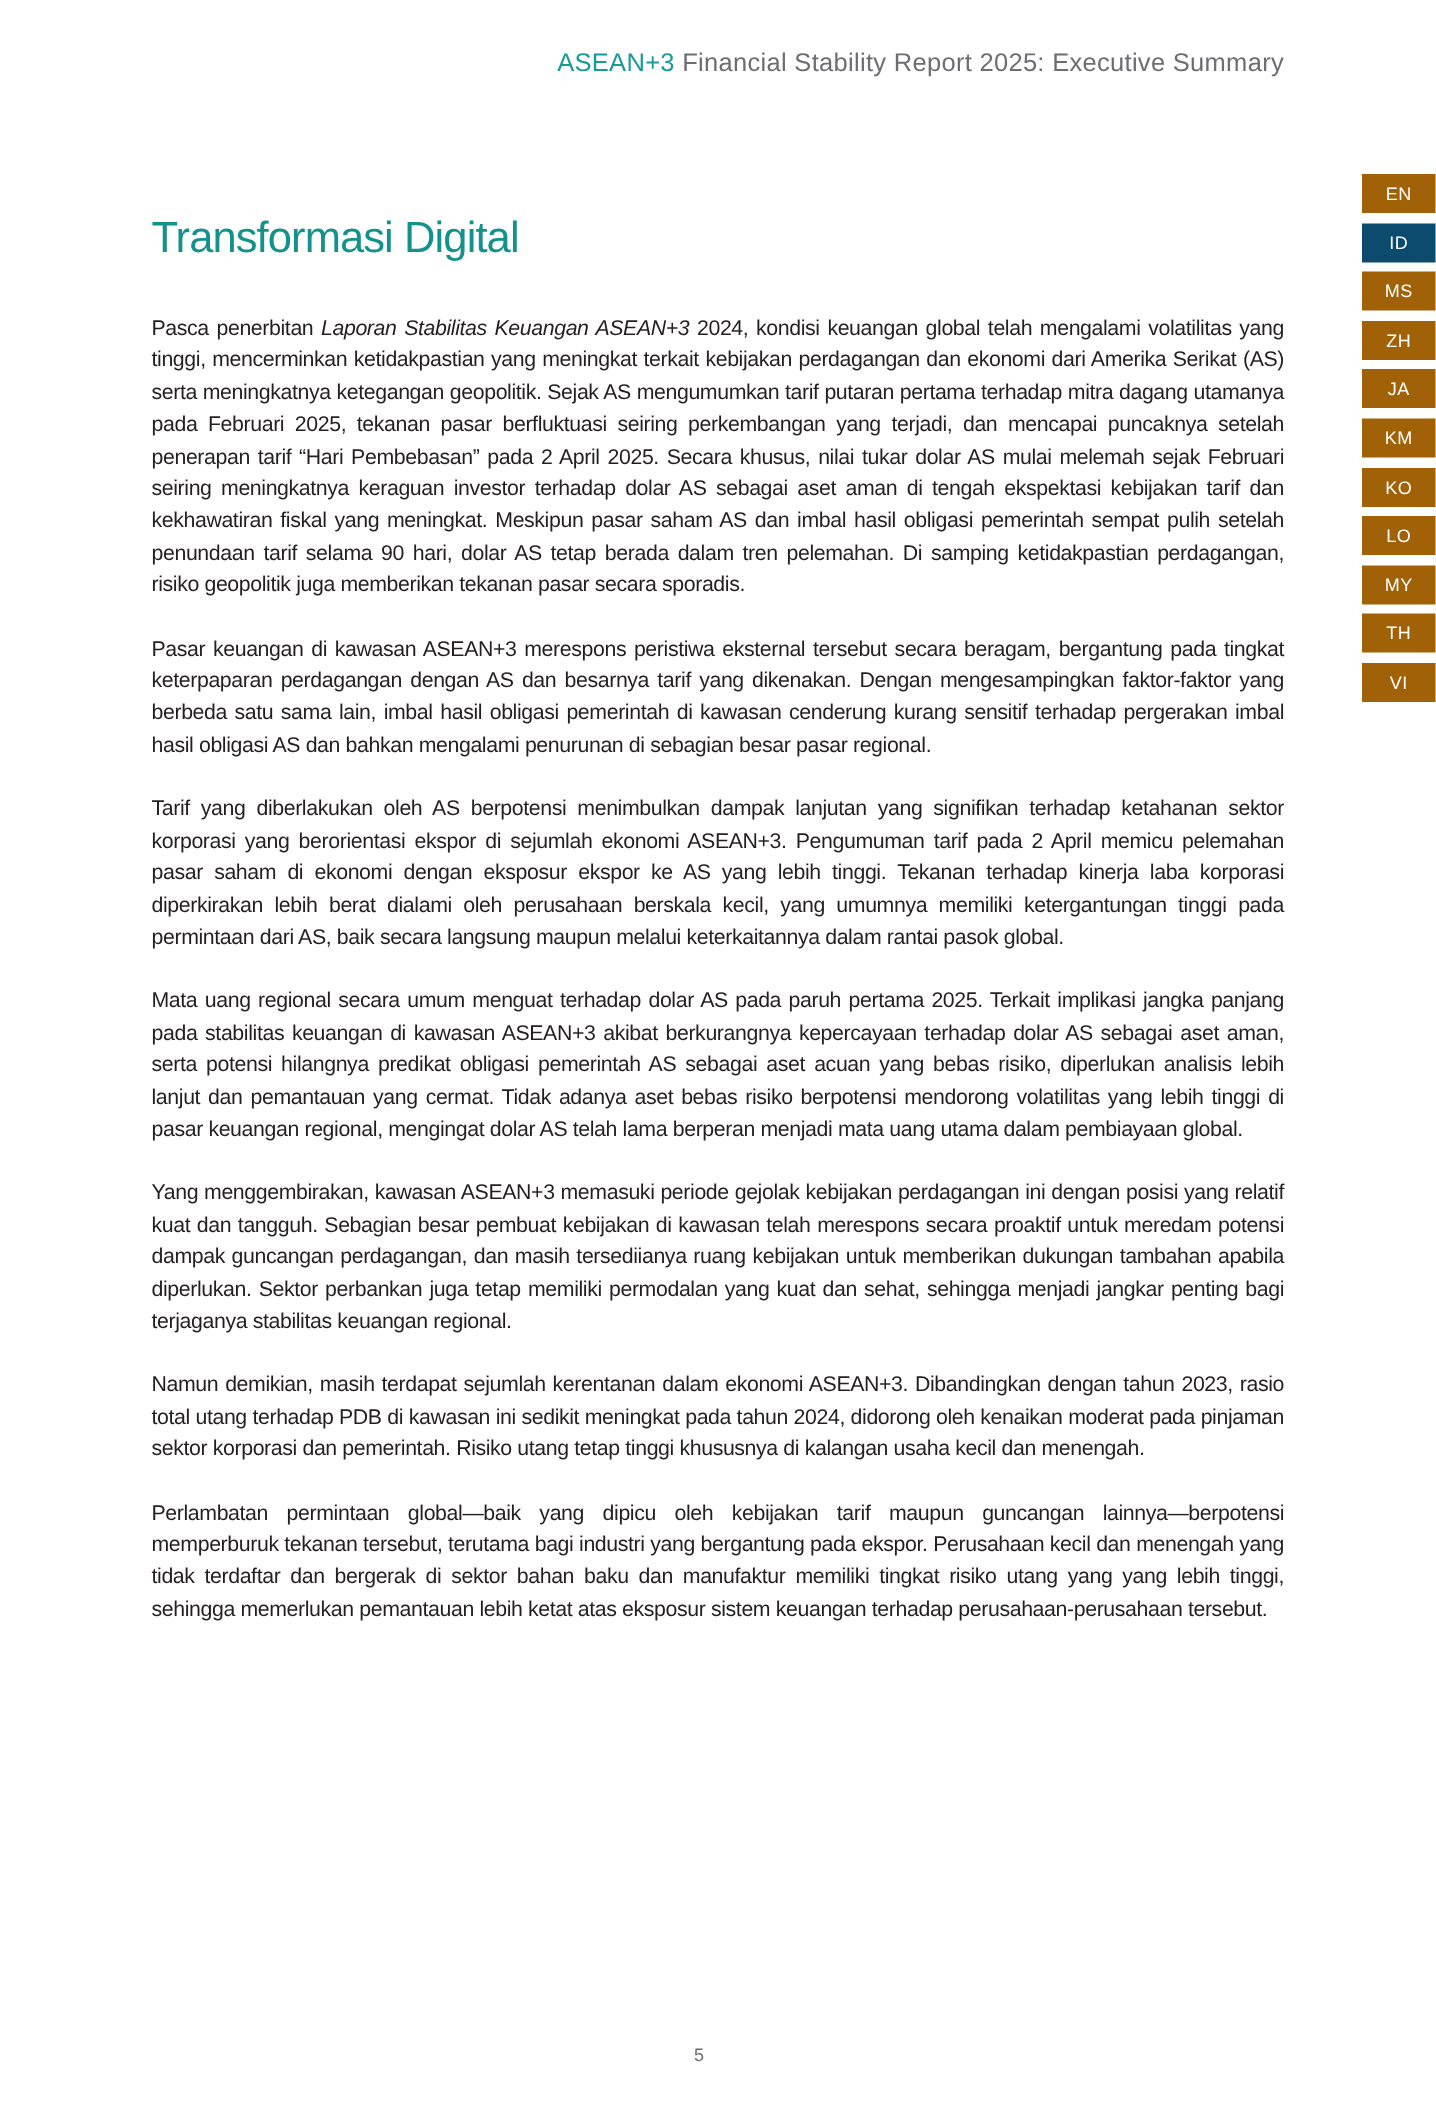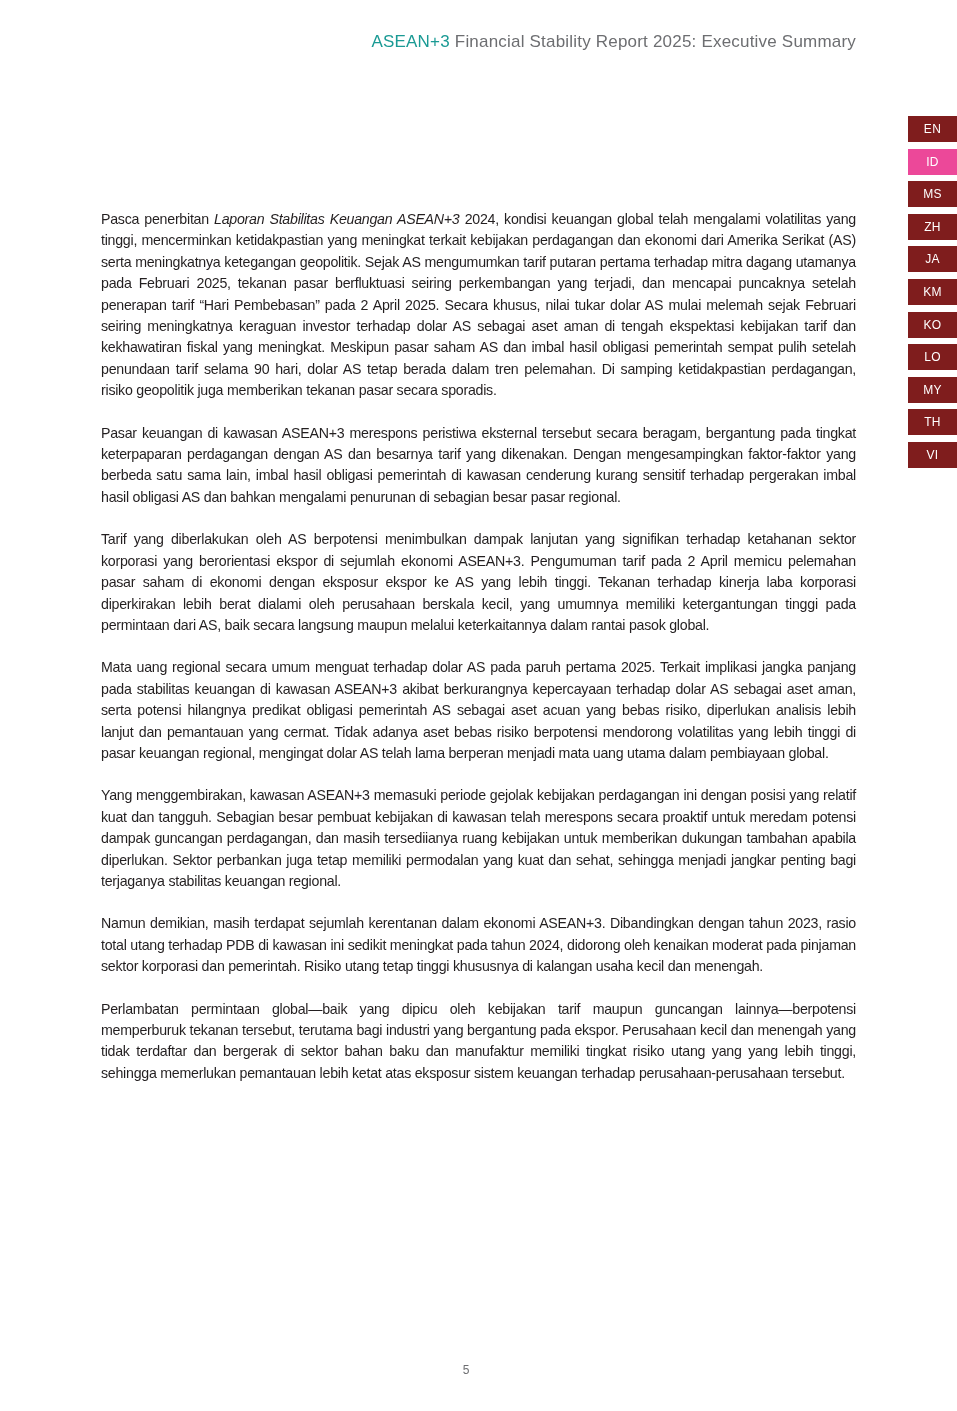--- a/index.html
+++ b/index.html
@@ -9,37 +9,38 @@
          letter-spacing: 0.2px; color: #6d6e71; white-space: nowrap; }
   .running-header .brand { color: #1a9a94; }
   .title { position: absolute; left: 101px; top: 110px; width: 740px; margin: 0;
          font-size: 29px; line-height: 33px; font-weight: normal; color: #13928c;
          letter-spacing: -0.6px; font-family: "Liberation Sans", sans-serif; }
   .body-text { position: absolute; left: 101px; top: 209px; width: 755px; }
   .para { margin: 0 0 21px 0; font-size: 14.2px; line-height: 21.4px; text-align: justify;
           letter-spacing: -0.25px; color: #231f20; font-family: "Liberation Sans Narrow", "Liberation Sans", sans-serif; }
   .para em { font-style: italic; }
   .lang-tabs { position: absolute; left: 908px; top: 116px; width: 49px; }
-  .lang-tab { display: block; width: 49px; height: 26px; margin-bottom: 6.6px; background: #7f1d1d;
+  .lang-tab { display: block; width: 49px; height: 26px; margin-bottom: 6.6px; background: #a16207;
           color: #ffffff; font-size: 12px; line-height: 26px; text-align: center; letter-spacing: 0.3px;
           cursor: pointer; }
-  .lang-tab.active { background: #ec4899; }
+  .lang-tab.active { background: #0c4a6e; }
   .page-number { position: absolute; left: 0; width: 932px; top: 1363px; text-align: center;
           font-size: 12px; color: #6d6e71; }
 </style>
 </head>
 <body>
 
 <div class="running-header">
   <span class="brand">ASEAN+3</span>
   <span>Financial Stability Report 2025: Executive Summary</span>
 </div>
 
 <h1 class="title">
   <br>
+  <span>Transformasi Digital</span>
 </h1>
 
 <div class="body-text">
   <p class="para"><span>Pasca penerbitan </span><em>Laporan Stabilitas Keuangan ASEAN+3</em><span> 2024, kondisi keuangan global telah mengalami volatilitas yang tinggi, mencerminkan ketidakpastian yang meningkat terkait kebijakan perdagangan dan ekonomi dari Amerika Serikat (AS) serta meningkatnya  ketegangan geopolitik. Sejak AS mengumumkan tarif putaran pertama terhadap mitra dagang utamanya pada Februari 2025, tekanan pasar berfluktuasi seiring perkembangan  yang terjadi, dan mencapai puncaknya setelah penerapan tarif “Hari Pembebasan” pada 2 April 2025. Secara khusus, nilai tukar dolar AS mulai melemah sejak Februari seiring meningkatnya keraguan investor terhadap dolar AS sebagai aset aman di tengah ekspektasi  kebijakan tarif dan kekhawatiran fiskal yang meningkat. Meskipun pasar saham AS dan imbal hasil obligasi pemerintah sempat pulih setelah penundaan tarif  selama 90 hari, dolar AS tetap berada dalam tren pelemahan. Di samping ketidakpastian perdagangan, risiko geopolitik juga memberikan tekanan pasar secara sporadis.</span></p>
   <p class="para">Pasar keuangan di kawasan ASEAN+3 merespons peristiwa eksternal tersebut secara beragam, bergantung pada tingkat keterpaparan perdagangan dengan AS dan besarnya tarif yang dikenakan. Dengan mengesampingkan faktor-faktor yang berbeda satu sama lain, imbal hasil obligasi pemerintah di kawasan cenderung kurang sensitif terhadap pergerakan imbal hasil obligasi AS dan bahkan mengalami penurunan di sebagian besar pasar regional.</p>
   <p class="para">Tarif yang diberlakukan oleh AS berpotensi menimbulkan dampak lanjutan yang signifikan terhadap ketahanan sektor korporasi yang berorientasi ekspor di sejumlah ekonomi ASEAN+3. Pengumuman tarif pada 2 April memicu pelemahan pasar saham di ekonomi dengan eksposur ekspor ke AS yang lebih tinggi. Tekanan terhadap kinerja laba korporasi diperkirakan lebih berat dialami oleh perusahaan berskala kecil, yang umumnya memiliki ketergantungan tinggi pada permintaan dari AS, baik secara langsung maupun melalui keterkaitannya dalam rantai pasok global.</p>
   <p class="para">Mata uang regional secara umum menguat terhadap dolar AS pada paruh pertama 2025. Terkait implikasi jangka panjang pada stabilitas keuangan di kawasan ASEAN+3 akibat berkurangnya kepercayaan terhadap dolar AS sebagai aset aman, serta potensi hilangnya predikat obligasi pemerintah AS sebagai aset acuan yang bebas risiko, diperlukan analisis lebih lanjut dan pemantauan yang cermat. Tidak adanya aset bebas risiko berpotensi mendorong volatilitas yang lebih tinggi di pasar keuangan regional, mengingat dolar AS telah lama berperan menjadi mata uang utama dalam pembiayaan global.</p>
   <p class="para">Yang menggembirakan, kawasan ASEAN+3 memasuki periode gejolak kebijakan perdagangan ini dengan posisi yang relatif kuat dan tangguh. Sebagian besar pembuat kebijakan di kawasan telah merespons secara proaktif untuk meredam potensi dampak guncangan perdagangan, dan masih tersediianya ruang kebijakan untuk memberikan dukungan tambahan apabila diperlukan. Sektor perbankan juga tetap memiliki permodalan yang kuat dan sehat, sehingga menjadi jangkar penting bagi terjaganya stabilitas keuangan regional.</p>
   <p class="para">Namun demikian, masih terdapat sejumlah kerentanan dalam ekonomi ASEAN+3. Dibandingkan dengan tahun 2023, rasio total utang terhadap PDB di kawasan ini sedikit meningkat pada tahun 2024, didorong oleh kenaikan moderat pada pinjaman sektor korporasi dan pemerintah. Risiko utang tetap tinggi khususnya di kalangan usaha kecil dan menengah.</p>
   <p class="para">Perlambatan permintaan global—baik yang dipicu oleh kebijakan tarif maupun guncangan lainnya—berpotensi memperburuk tekanan tersebut, terutama bagi industri yang bergantung pada ekspor. Perusahaan kecil dan menengah yang tidak terdaftar dan bergerak di sektor bahan baku dan manufaktur memiliki tingkat risiko utang yang yang lebih tinggi, sehingga memerlukan pemantauan lebih ketat atas eksposur sistem keuangan terhadap perusahaan-perusahaan tersebut.</p>

